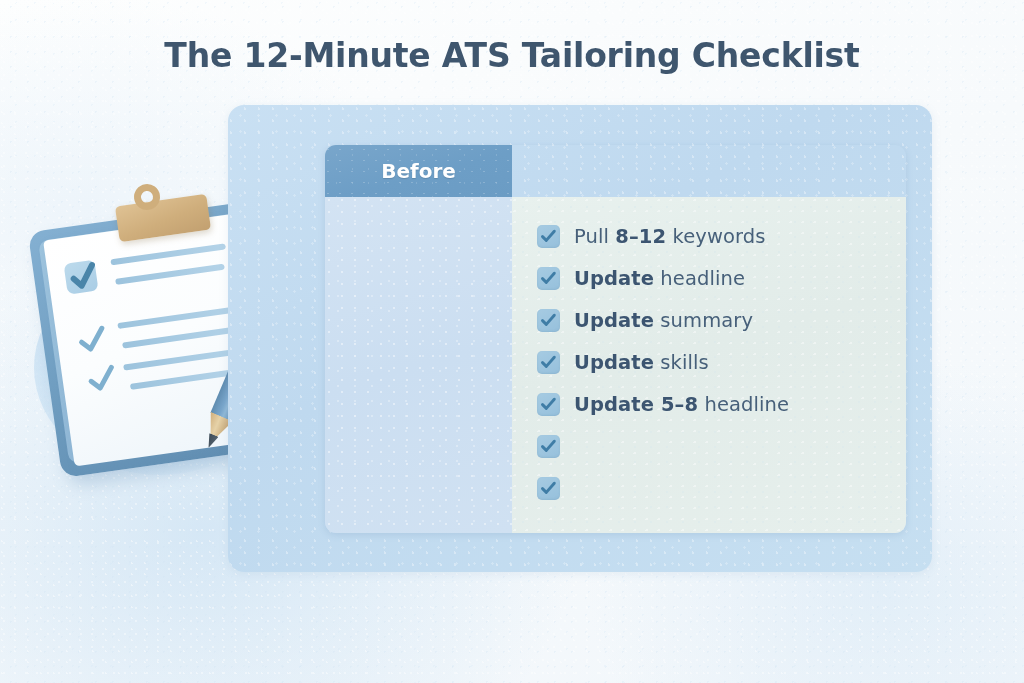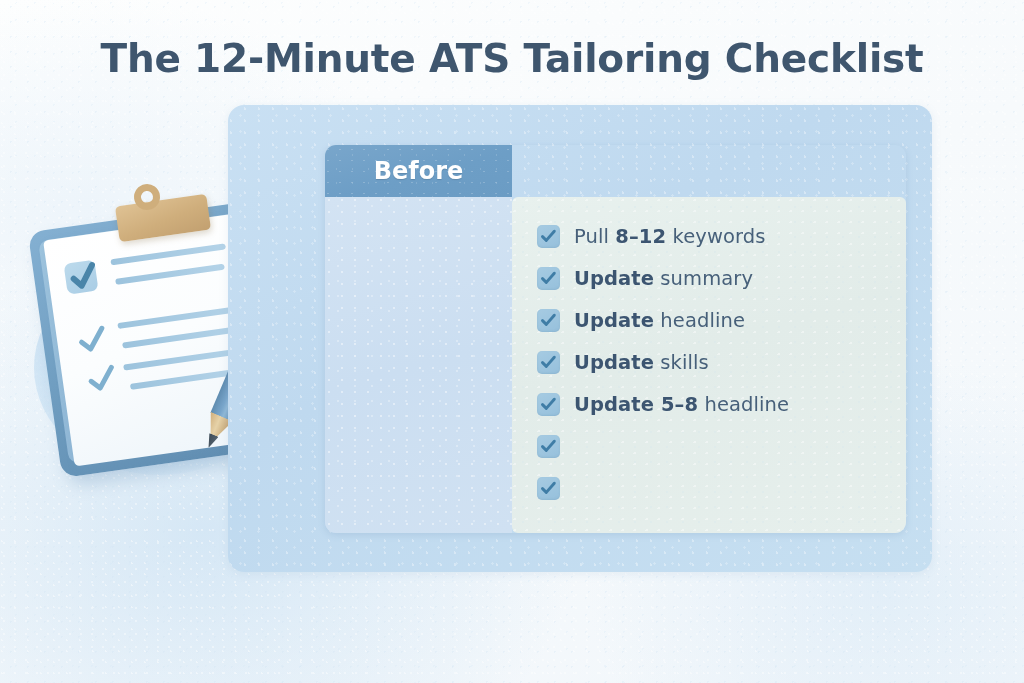--- a/index.html
+++ b/index.html
@@ -43,21 +43,21 @@
     background-size: 13px 11px, 17px 15px, 11px 13px, 19px 17px;
   }
 
   
   .title {
     position: absolute;
     top: 36px;
     left: 0;
     width: 1024px;
     text-align: center;
-    font-size: 39px;
+    font-size: 33px;
     font-weight: bold;
     letter-spacing: -0.2px;
     color: #3f566e;
     font-family: "DejaVu Sans", sans-serif;
   }
 
   
   .outer-panel {
     position: absolute;
     left: 228px;
@@ -94,21 +94,21 @@
     flex-direction: column;
   }
 
   .card-head { display: flex; height: 52px; flex: 0 0 52px; }
 
   .th {
     display: flex;
     align-items: center;
     justify-content: center;
     color: #ffffff;
-    font-size: 24px;
+    font-size: 20px;
     font-weight: bold;
     text-shadow: 0 1px 1px rgba(70,100,125,0.35);
     position: relative;
   }
   .th::after {
     content: "";
     position: absolute;
     inset: 0;
     opacity: .35;
     background-image:
@@ -146,21 +146,20 @@
       radial-gradient(circle at 30% 25%, rgba(255,255,255,.85) 0 1.2px, transparent 1.2px),
       radial-gradient(circle at 75% 62%, rgba(255,255,255,.6) 0 1.2px, transparent 1.2px);
     background-size: 13px 12px, 17px 15px;
   }
 
   .col-after {
     flex: 1;
     background: linear-gradient(165deg, #e8f1ee 0%, #e2ece9 45%, #e6efec 100%);
     position: relative;
     padding: 18px 0 7px 25px;
-    border-radius: 6px;
   }
   .col-after::after {
     content: "";
     position: absolute;
     inset: 0;
     opacity: .45;
     background-image:
       radial-gradient(circle at 22% 30%, rgba(255,255,255,.9) 0 1.2px, transparent 1.2px),
       radial-gradient(circle at 68% 68%, rgba(214,231,238,.7) 0 1.2px, transparent 1.2px);
     background-size: 12px 11px, 16px 15px;
@@ -379,30 +378,30 @@
             </span>
             <span class="item-text"><span>Pull </span><b>8–12</b><span> keywords</span></span>
           </div>
 
           <div class="item">
             <span class="cb">
               <svg width="17" height="17" viewBox="0 0 17 17">
                   <path d="M2.5 8.6 L6.3 12.4 L14.3 3.2" fill="none" stroke="#3f7da6" stroke-width="2.9" stroke-linecap="round" stroke-linejoin="round"></path>
                 </svg>
             </span>
+            <span class="item-text"><span></span><b>Update</b><span> headline</span></span>
+          </div>
+
+          <div class="item">
+            <span class="cb">
+              <svg width="17" height="17" viewBox="0 0 17 17">
+                  <path d="M2.5 8.6 L6.3 12.4 L14.3 3.2" fill="none" stroke="#3f7da6" stroke-width="2.9" stroke-linecap="round" stroke-linejoin="round"></path>
+                </svg>
+            </span>
             <span class="item-text"><span></span><b>Update</b><span> summary</span></span>
-          </div>
-
-          <div class="item">
-            <span class="cb">
-              <svg width="17" height="17" viewBox="0 0 17 17">
-                  <path d="M2.5 8.6 L6.3 12.4 L14.3 3.2" fill="none" stroke="#3f7da6" stroke-width="2.9" stroke-linecap="round" stroke-linejoin="round"></path>
-                </svg>
-            </span>
-            <span class="item-text"><span></span><b>Update</b><span> headline</span></span>
           </div>
 
           <div class="item">
             <span class="cb">
               <svg width="17" height="17" viewBox="0 0 17 17">
                   <path d="M2.5 8.6 L6.3 12.4 L14.3 3.2" fill="none" stroke="#3f7da6" stroke-width="2.9" stroke-linecap="round" stroke-linejoin="round"></path>
                 </svg>
             </span>
             <span class="item-text"><span></span><b>Update</b><span> skills</span></span>
           </div>

